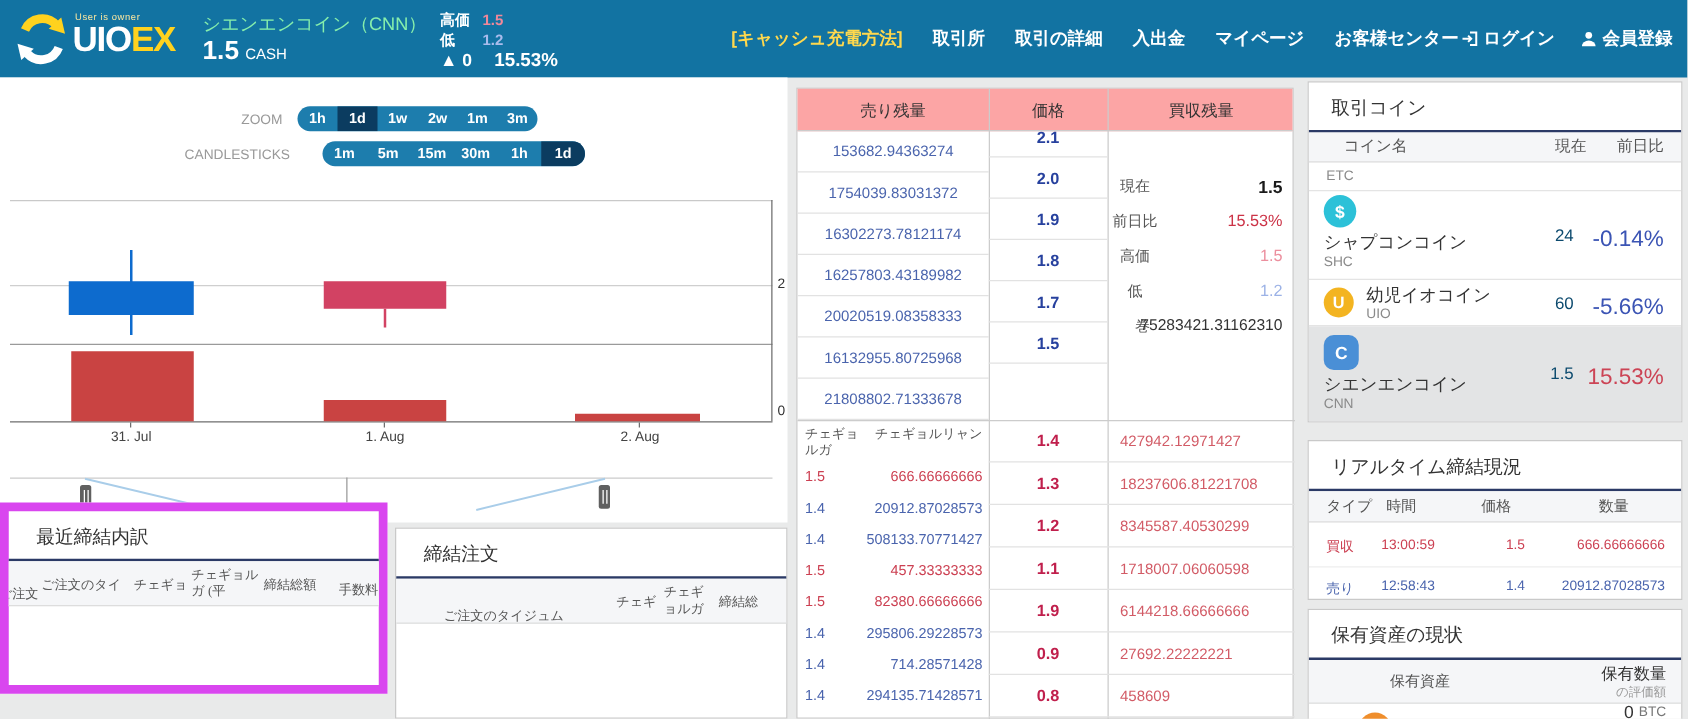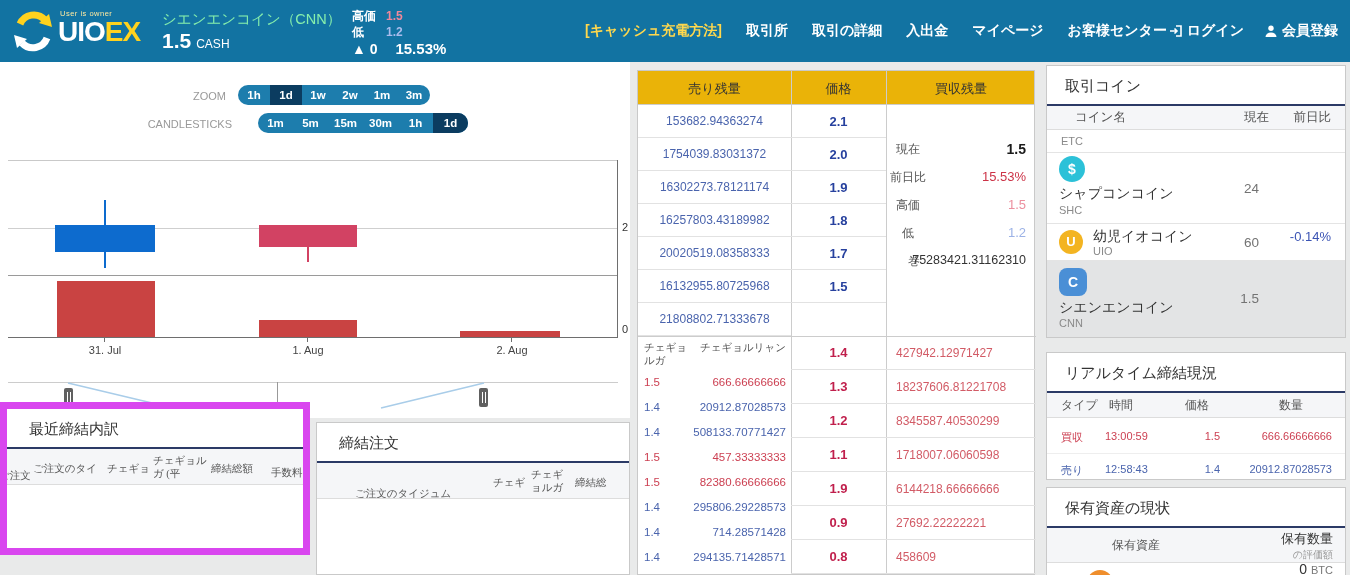--- a/index.html
+++ b/index.html
@@ -52,21 +52,21 @@
   .xlab { position:absolute; top:282px; width:60px; text-align:center; font-size:11px; color:#444; }
   .nav-handle { position:absolute; width:9px; height:19px; background:#606060; border-radius:2px; top:326px; }
   .nav-handle i { position:absolute; top:4px; width:1px; height:11px; background:#fff; display:block; }
 
   
   #recent-panel { left:0; top:402px; width:310px; height:153px; border:7px solid #d946ef;font-family:Liberation Serif, serif; }
   #orders-panel { left:316px; top:422px; width:314px; height:153px; border:1px solid #c9c9c9; }
 
   
   #orderbook { left:637px; top:70px; width:398px; height:505px; border:1px solid #c9c9c9; }
-  .ob-header { position:absolute; left:0; top:0; width:100%; height:34px; background:#eab308; border-bottom:1px solid #ccc; }
+  .ob-header { position:absolute; left:0; top:0; width:100%; height:34px; background:#fca5a5; border-bottom:1px solid #ccc; }
   .ob-header span { position:absolute; top:9px; font-size:13px; color:#333; text-align:center; }
   .vline { position:absolute; width:1px; background:#ccc; top:0; height:505px; }
   .ob-rows { position:absolute; }
   .ob-row { height:33px; line-height:33px; border-bottom:1px solid #e2e2e2; font-size:12px; text-align:center; }
   .ob-row.h34 { height:34px; line-height:34px; }
   .ask-vol { color:#4a64ad; }
   .ask-price { color:#27419e; font-weight:bold; font-size:13px; }
   .bid-price { color:#c01f4c; font-weight:bold; font-size:13px; }
   .bid-vol { color:#d25b66; text-align:left; padding-left:10px; }
   .sum-row { position:absolute; width:100%; }
@@ -77,22 +77,22 @@
   .exec-row .ep { position:absolute; left:6px; }
   .exec-row .ea { position:absolute; right:5px; }
   .red { color:#cc4052; } .blue { color:#4a64ad; }
 
   
   #coins-card { left:1046px; top:65px; width:300px; height:273px; }
   .coin-row { position:absolute; left:0; width:100%; border-bottom:1px solid #e4e4e4; }
   .coin-icon { position:absolute; border-radius:50%; color:#fff; font-weight:bold; text-align:center; }
   .coin-name { position:absolute; font-size:14px; color:#333; }
   .coin-tkr { position:absolute; font-size:11px; color:#8a8a8a; }
-  .coin-cur { position:absolute; right:86px; font-size:13.5px; color:#737373; }
-  .coin-chg { position:absolute; right:14px; font-size:13px;margin-top:48px; }
+  .coin-cur { position:absolute; right:86px; font-size:13.5px; color:#0c4a6e; }
+  .coin-chg { position:absolute; right:14px; font-size:18px; }
   .chg-dn { color:#3b54b4; } .chg-up { color:#cc4455; }
   #realtime-card { left:1046px; top:352px; width:300px; height:128px; }
   .rt-row { position:absolute; left:0; width:100%; height:33px; font-size:11px; border-bottom:1px solid #eee; }
   .rt-row span { position:absolute; top:9px; }
   #assets-card { left:1046px; top:487px; width:300px; height:110px; }
 </style>
 </head>
 <body>
 
 <div id="app">
@@ -241,21 +241,21 @@
     <div class="ob-rows" style="left:0;top:34px;width:153px">
       <div class="ob-row ask-vol">153682.94363274</div>
       <div class="ob-row ask-vol">1754039.83031372</div>
       <div class="ob-row ask-vol">16302273.78121174</div>
       <div class="ob-row ask-vol">16257803.43189982</div>
       <div class="ob-row ask-vol">20020519.08358333</div>
       <div class="ob-row ask-vol">16132955.80725968</div>
       <div class="ob-row ask-vol">21808802.71333678</div>
     </div>
 
-    <div class="ob-rows" style="left:153px;top:34px;width:95px">
+    <div class="ob-rows" style="left:153px;top:22px;width:95px">
       <div class="ob-row ask-price">2.1</div>
       <div class="ob-row ask-price">2.0</div>
       <div class="ob-row ask-price">1.9</div>
       <div class="ob-row ask-price">1.8</div>
       <div class="ob-row ask-price">1.7</div>
       <div class="ob-row ask-price">1.5</div>
     </div>
 
     <div class="abs" style="left:248px;top:34px;width:150px;height:231px">
       <div class="sum-row" style="top:36px">

